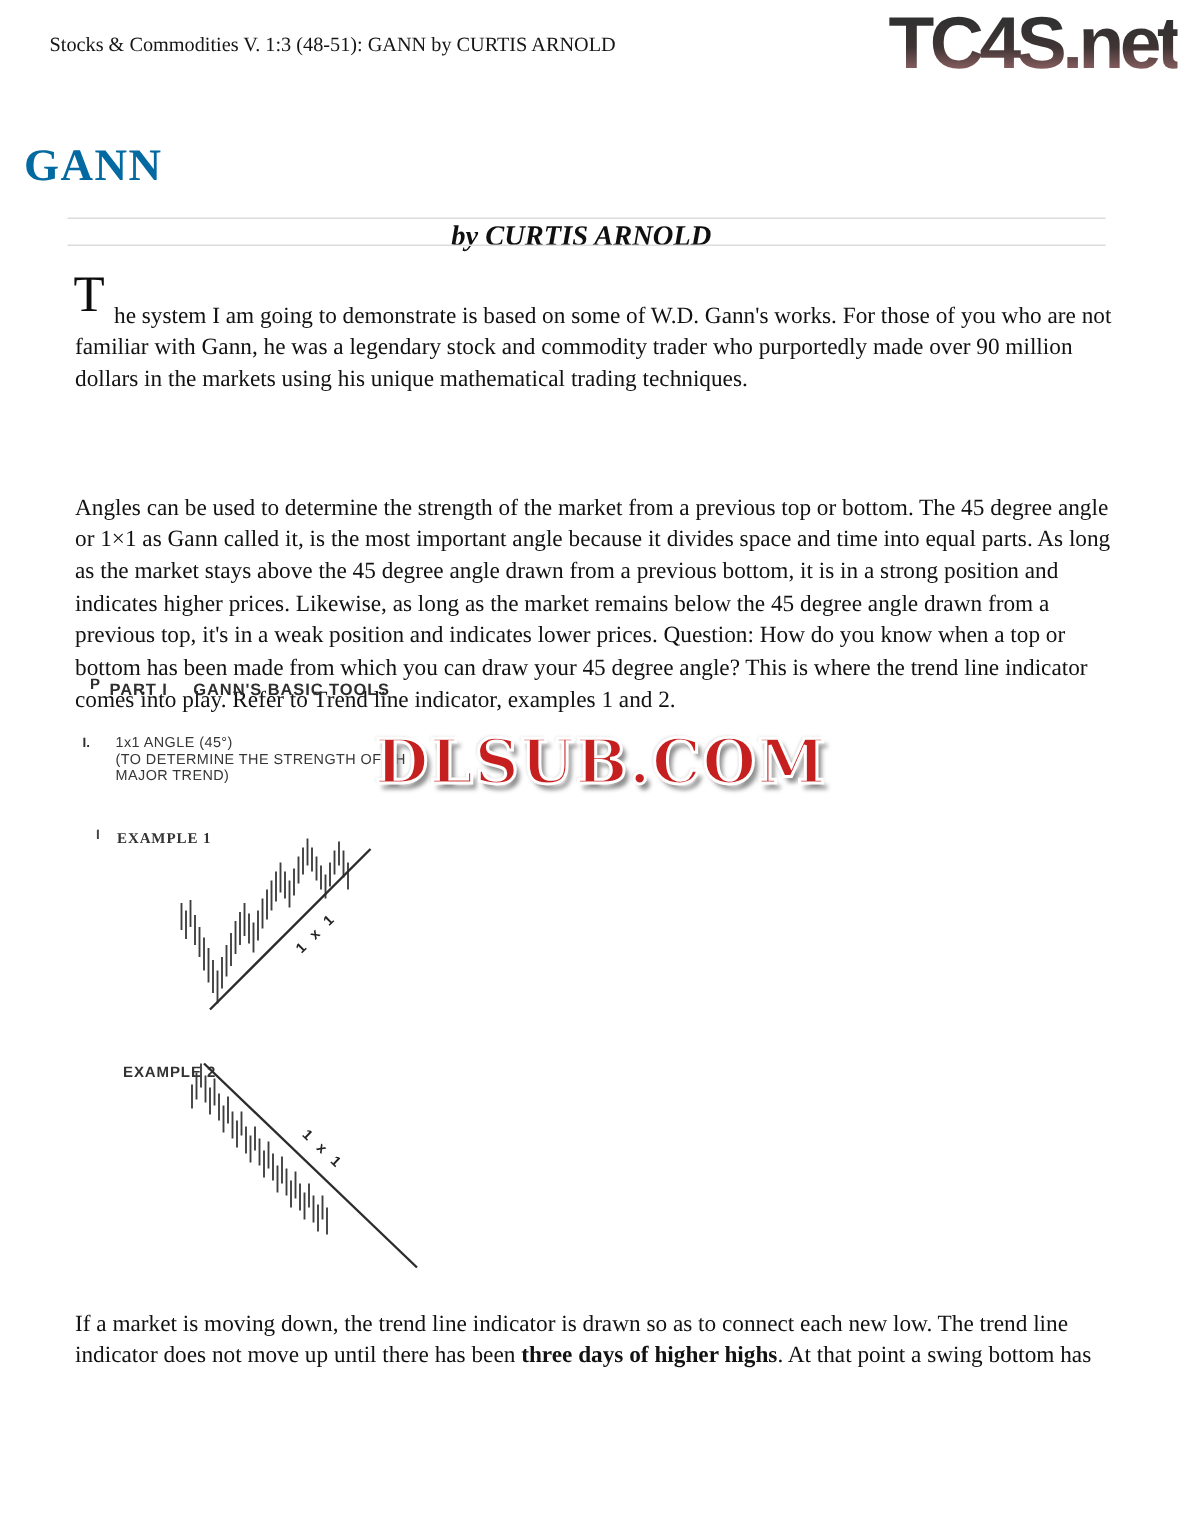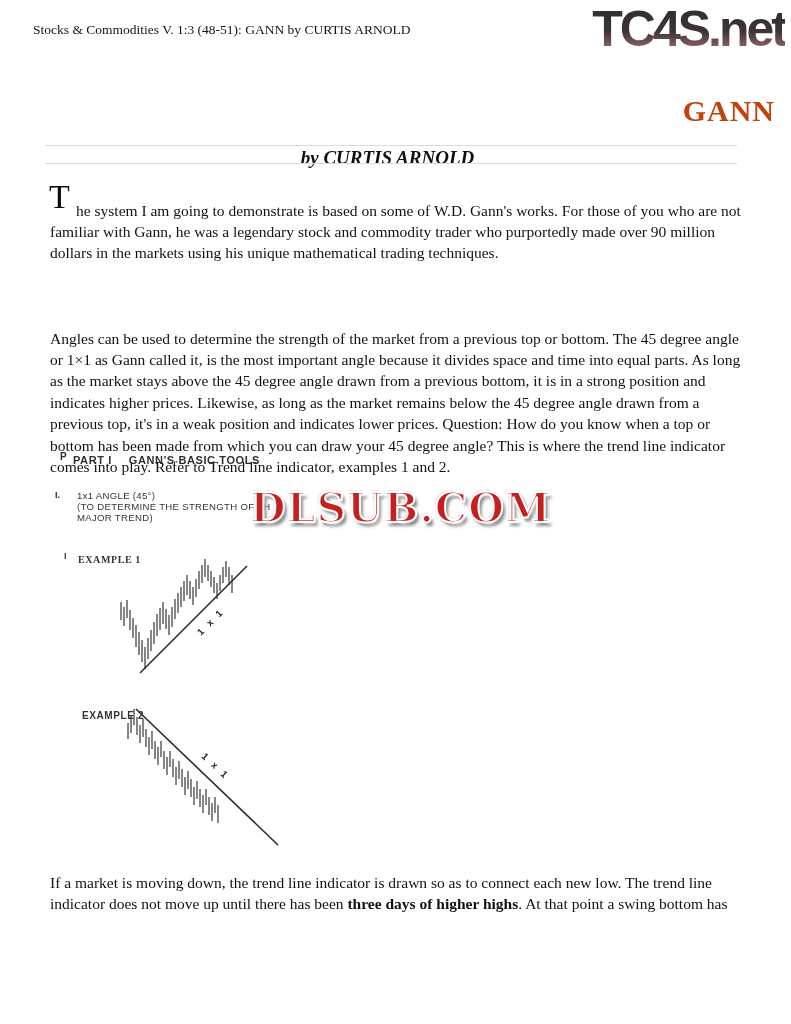--- a/index.html
+++ b/index.html
@@ -8,22 +8,22 @@
 
   
   .citation{position:absolute;left:33px;top:22px;font-size:13.5px;color:#151515;}
   .tc4s{position:absolute;top:4px;right:6px;font-family:"Liberation Sans",sans-serif;
         font-weight:700;font-size:50px;letter-spacing:-3px;line-height:1;
         transform:scaleY(0.98);
         background:linear-gradient(180deg,#313131 20%,#3f3434 55%,#8d6163 88%,#9a6c6e 100%);
         -webkit-background-clip:text;background-clip:text;color:transparent;}
 
   
-  .title{position:absolute;left:0;top:94px;width:775px;text-align:right;
-         font-size:30px;font-weight:700;letter-spacing:1px;color:#c2410c;}
+  .title{position:absolute;left:16px;top:94px;width:775px;text-align:left;
+         font-size:30px;font-weight:700;letter-spacing:1px;color:#0369a1;}
   .rule{position:absolute;left:45px;width:692px;height:1px;background:#dcdcdc;}
   .rule.r1{top:145px;} .rule.r2{top:163px;}
   .byline{position:absolute;left:0;top:147px;width:775px;text-align:center;
           font-size:19px;font-weight:700;font-style:italic;color:#101010;}
 
   
   .body-par{position:absolute;left:50px;width:692px;font-size:15.5px;line-height:21.4px;color:#121212;}
   .p1{top:184px;text-indent:26px;}
   .dropcap{position:absolute;left:49px;top:180px;font-size:34px;line-height:1;color:#0d0d0d;}
   .p2{top:265px;}

